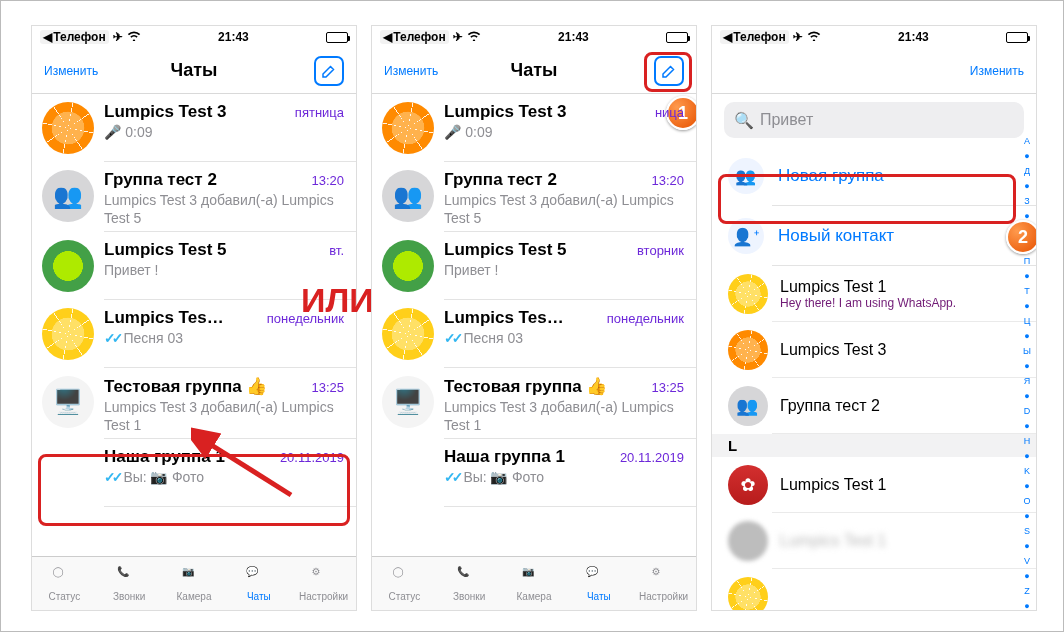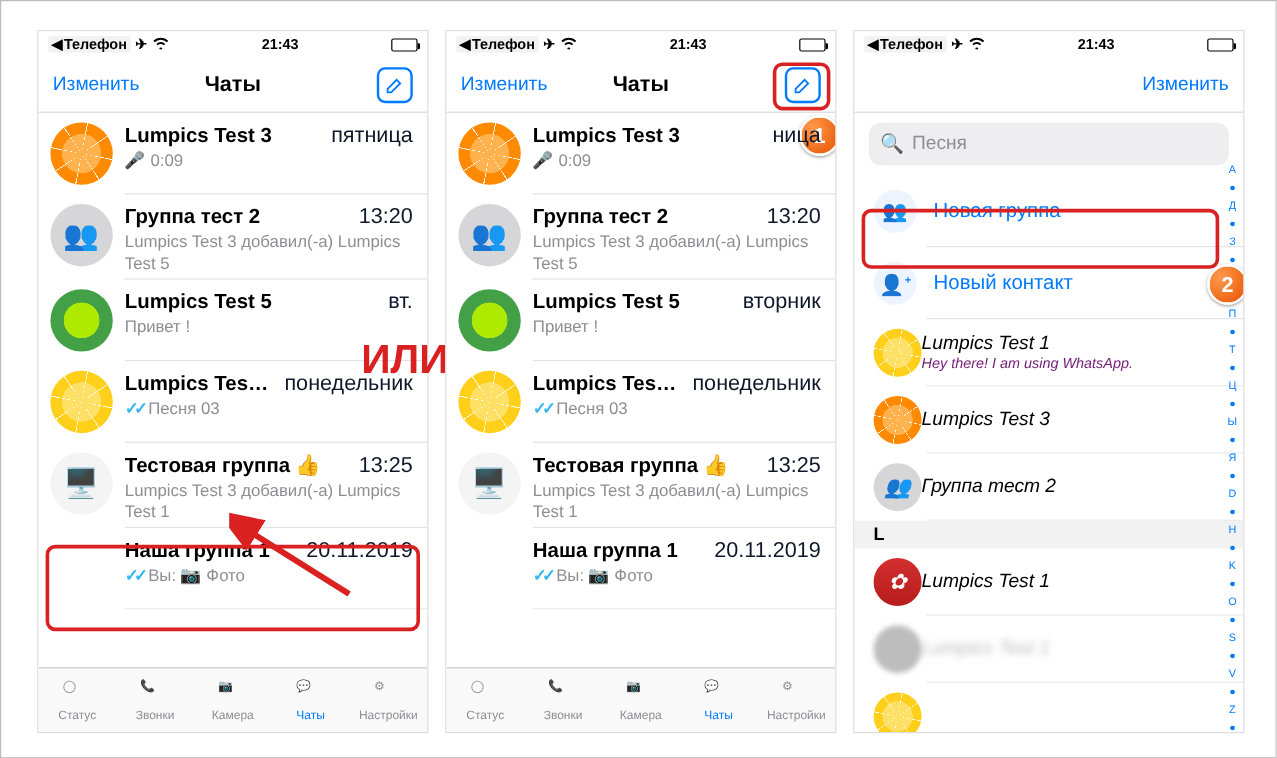--- a/index.html
+++ b/index.html
@@ -16,21 +16,21 @@
   .st-back { font-size:12px; background:#f2f2f2; border-radius:3px; padding:0 3px; display:flex; align-items:center; gap:1px;}
   .plane { font-size:12px; }
   .wifi { font-size:12px; }
   .battery { width:22px; height:11px; border:1px solid #000; border-radius:2px; position:relative; }
   .battery:after{ content:""; position:absolute; right:-3px; top:3px; width:2px; height:5px; background:#000; border-radius:0 1px 1px 0;}
   .battery-fill{ background:#000; height:100%; width:90%; }
 
   
   .nav { height: 46px; display:flex; align-items:center; justify-content:space-between; padding: 0 12px; border-bottom:1px solid #d9d9d9; }
   .nav .title { font-size:18px; font-weight:700; position:absolute; left:0; right:0; text-align:center; pointer-events:none;}
-  .nav-link { color:#007aff; font-size:16px; }
+  .nav-link { color:#007aff; font-size:12px; }
   .compose { width:30px; height:30px; border:2px solid #007aff; border-radius:7px; display:flex; align-items:center;justify-content:center; color:#007aff; position:relative;}
   .compose svg { width:18px; height:18px; }
   .nav-red-ring { position:absolute; right:4px; top:26px; width:48px; height:40px; border:3px solid #d92121; border-radius:8px; pointer-events:none;}
 
   
   .searchbar { margin: 8px 12px; background:#eeeef0; border-radius:10px; height:36px; display:flex; align-items:center; padding:0 10px; color:#8e8e93; font-size:16px; gap:6px;}
 
   
   .chats { overflow:hidden; }
   .chat-row { display:flex; padding: 8px 12px 8px 10px; gap:10px; align-items:flex-start; position:relative;}
@@ -44,38 +44,38 @@
   .av-grey { background:#d6d6d8; color:#fff; }
   .av-green { background:radial-gradient(circle,#aeea00 0 40%, #43a047 41% 100%);}
   .av-win { background:#fff; display:grid; grid-template-columns:1fr 1fr; grid-template-rows:1fr 1fr; gap:2px; padding:8px;}
   .av-win span{background:#00a4ef;}
   .av-pc { background:#f4f4f4; }
   .av-blur { background:#bdbdbd; filter:blur(2px);}
 
   .chat-body { flex:1; min-width:0; }
   .chat-top { display:flex; justify-content:space-between; align-items:baseline; }
   .chat-title { font-size:17px; font-weight:600; color:#000; white-space:nowrap; overflow:hidden; text-overflow:ellipsis;}
-  .chat-time { font-size:18px; color:#0f172a; white-space:nowrap; margin-left:6px;text-align:right;}
+  .chat-time { font-size:13px; color:#6d28d9; white-space:nowrap; margin-left:6px;text-align:right;}
   .chat-sub { font-size:14px; color:#8e8e93; margin-top:2px; line-height:1.25; max-height:32px; overflow:hidden;}
   .mic { color:#007aff; }
   .ticks { color:#34b7f1; font-weight:700; letter-spacing:-4px; margin-right:4px;}
 
   
   .tabbar { position:absolute; bottom:0; left:0; right:0; height:54px; border-top:1px solid #ccc; background:#f9f9f9; display:flex; }
   .tab { flex:1; display:flex; flex-direction:column; align-items:center; justify-content:center; font-size:10px; color:#8e8e93; gap:1px;}
   .tab.active { color:#007aff; }
   .tab svg, .tab .ico { width:24px; height:24px; }
 
   
   .action-row { display:flex; align-items:center; gap:14px; padding:12px 16px; color:#007aff; font-size:17px; position:relative;}
   .action-row:after{content:""; position:absolute; left:60px; right:0; bottom:0; height:1px; background:#e3e3e3;}
   .action-ico { width:36px; height:36px; border-radius:50%; background:#eef4ff; display:flex; align-items:center; justify-content:center; color:#007aff;}
   .section-header { font-size:13px; color:#6d6d72; padding:10px 16px 6px; background:#fff; font-weight:600;}
   .letter-header { font-size:15px; color:#000; font-weight:700; padding:3px 16px; background:#f2f2f3;}
-  .contact-row { display:flex; align-items:center; padding:8px 16px; position:relative;font-style:italic;}
+  .contact-row { display:flex; align-items:center; gap:12px; padding:8px 16px; position:relative;}
   .contact-row:after{content:""; position:absolute; left:60px; right:0; bottom:0; height:1px; background:#eaeaea;}
   .contact-row .avatar{ width:40px; height:40px; flex:0 0 40px; font-size:18px;}
   .contact-name { font-size:16px; color:#000;}
   .contact-sub { font-size:12px; color:#701a75;}
   .index-rail { position:absolute; right:2px; top:110px; bottom:10px; width:14px; display:flex; flex-direction:column; align-items:center; font-size:9px; color:#007aff; gap:5px;}
 
   
   .red-box { position:absolute; border:3px solid #d92121; border-radius:8px; pointer-events:none;}
   .bubble { position:absolute; width:34px; height:34px; border-radius:50%; background:radial-gradient(circle at 30% 30%, #ff9a4d, #e65100); color:#fff; font-weight:700; font-size:18px; display:flex; align-items:center; justify-content:center; border:2px solid #fff; box-shadow:0 1px 3px rgba(0,0,0,.4);}
   .arrow-svg { position:absolute; pointer-events:none; }
@@ -340,21 +340,21 @@
       </div>
       <span>21:43</span>
       <span class="battery"><span class="battery-fill"></span></span>
     </div>
     <div class="nav">
       <span></span>
       <span class="nav-link">Изменить</span>
     </div>
     <div class="searchbar">
       <span>🔍</span>
-      <span>Песня</span>
+      <span>Привет</span>
     </div>
 
     <div class="action-row">
       <span class="action-ico">👥</span>
       <span>Новая группа</span>
     </div>
     <div class="action-row">
       <span class="action-ico">👤⁺</span>
       <span>Новый контакт</span>
     </div>

